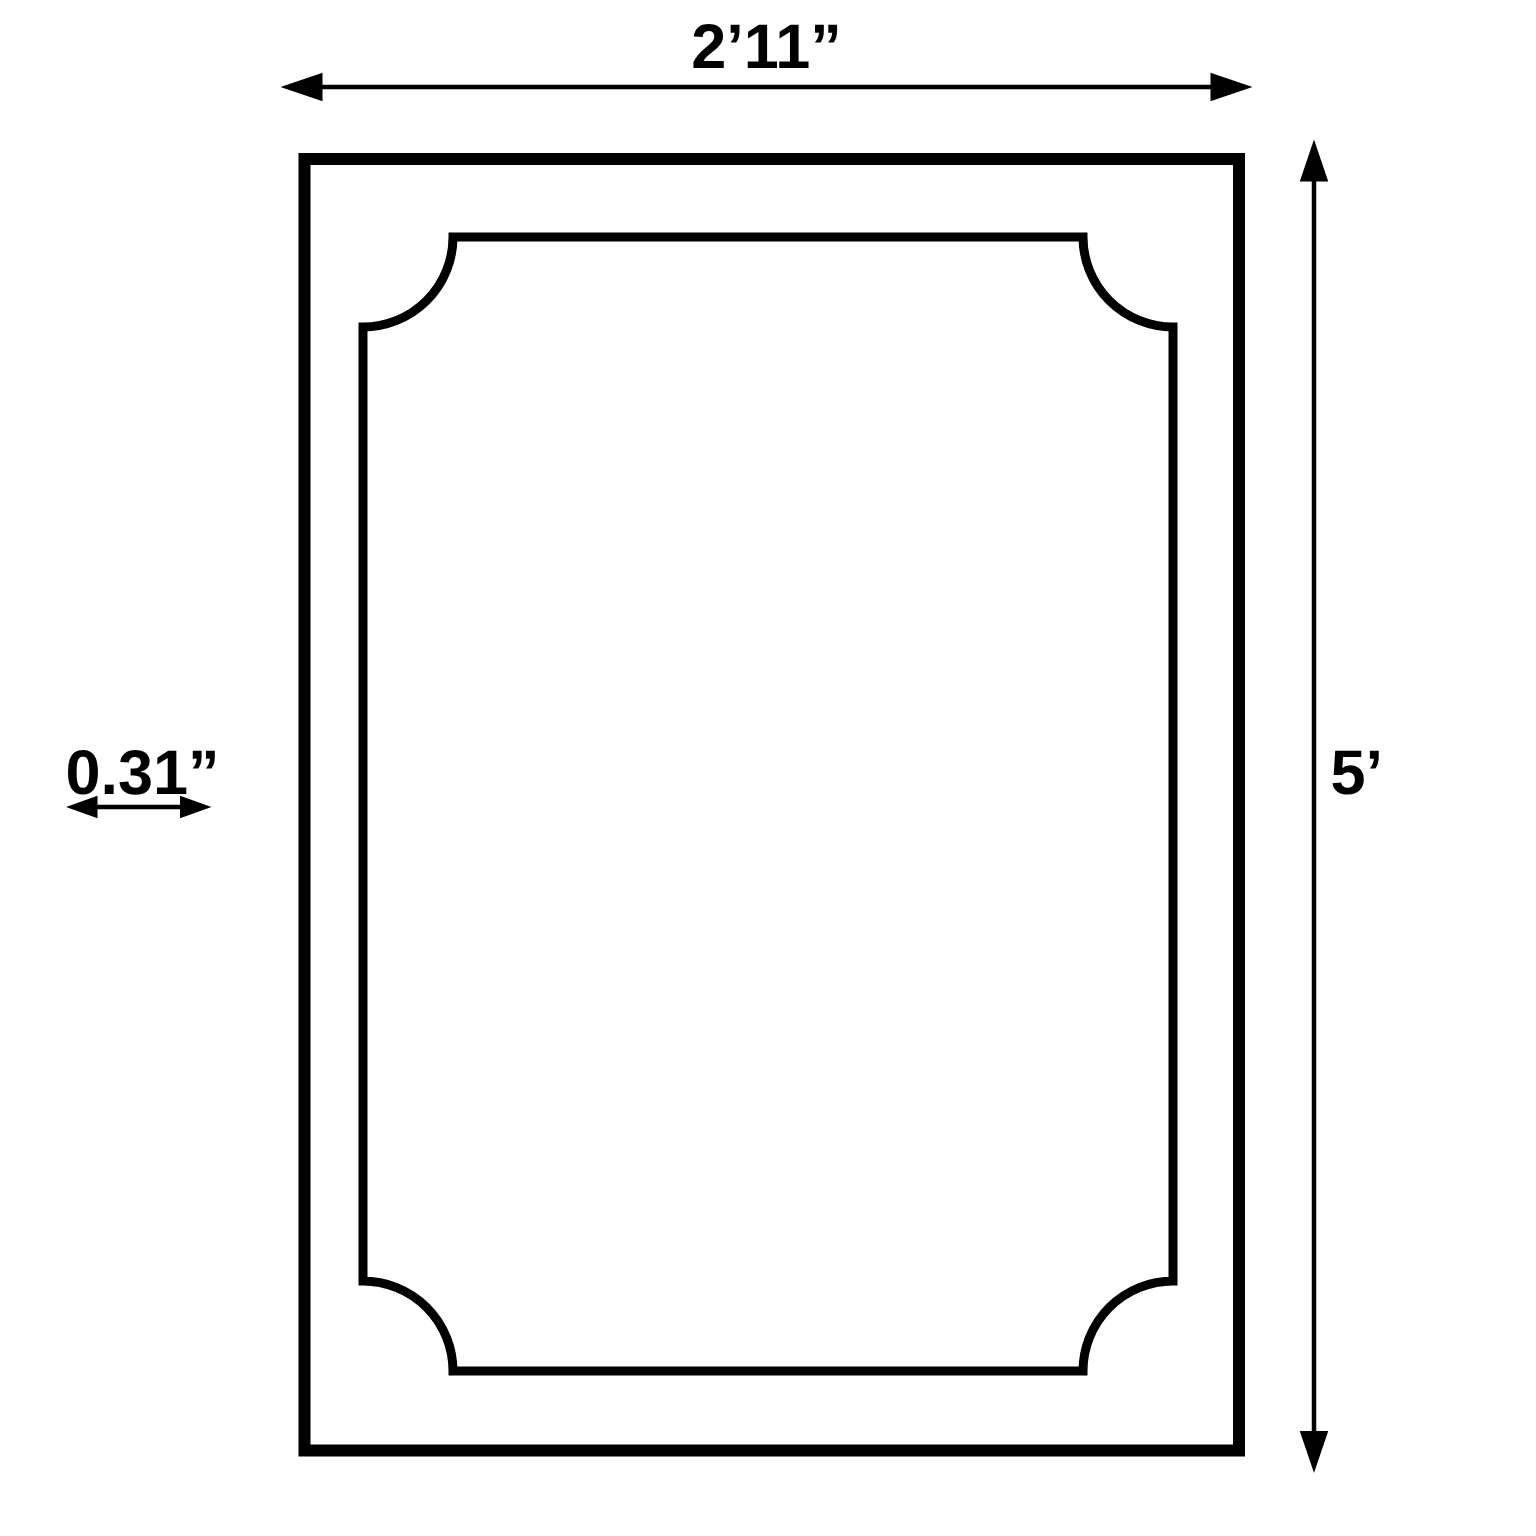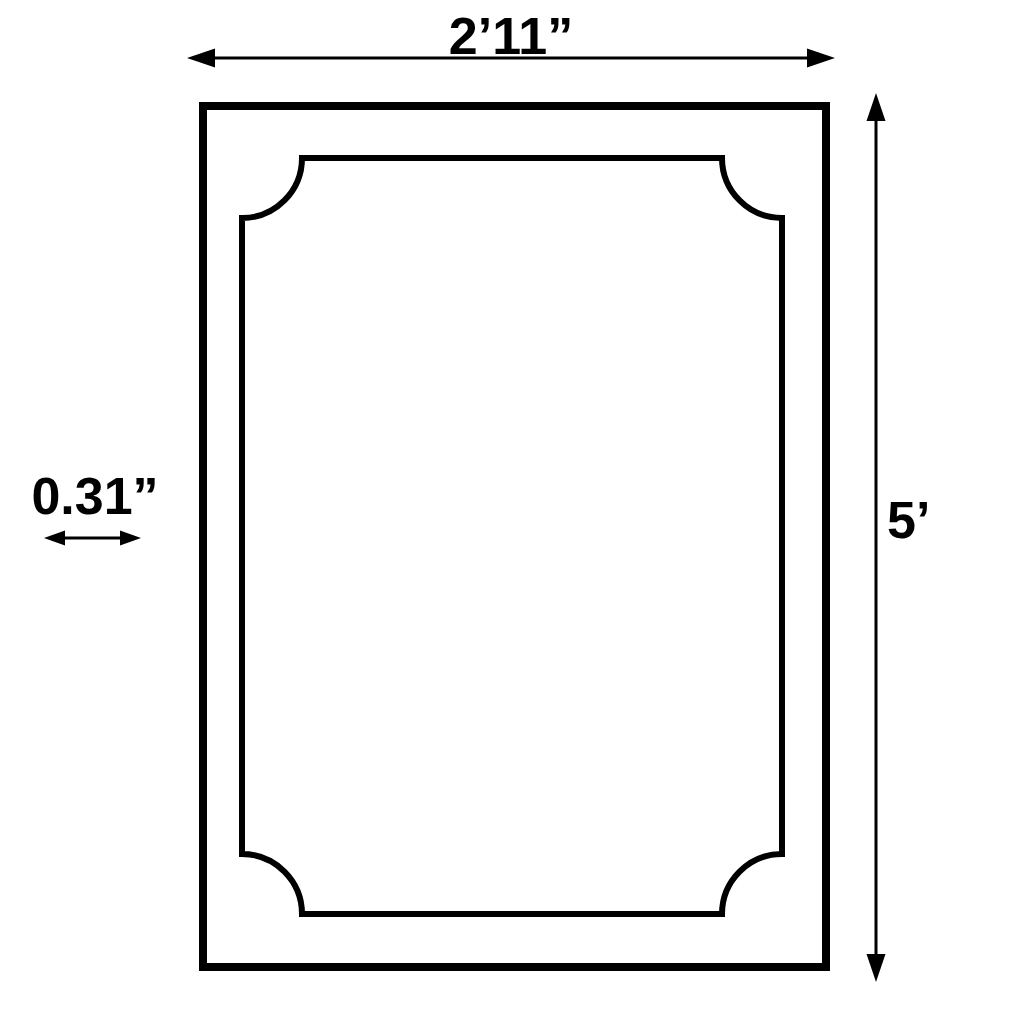--- a/index.html
+++ b/index.html
@@ -17,40 +17,40 @@
   }
   .diagram-svg {
     position: absolute;
     left: 0;
     top: 0;
   }
   .dim-label {
     position: absolute;
     color: #000000;
     font-weight: 700;
-    font-size: 52px;
+    font-size: 42px;
     line-height: 1;
     letter-spacing: 0px;
     white-space: nowrap;
   }
   .dim-label.center {
     text-align: center;
   }
   #width-label {
     left: 411px;
     top: 10px;
     width: 200px;
   }
   #height-label {
     left: 887px;
     top: 494px;
   }
   #thickness-label {
     left: 15px;
-    top: 470px;
+    top: 494px;
     width: 160px;
   }
 </style>
 </head>
 <body>
 
 <div class="canvas">
 
   <svg class="diagram-svg" width="1024" height="1024" viewBox="0 0 1024 1024">
 

